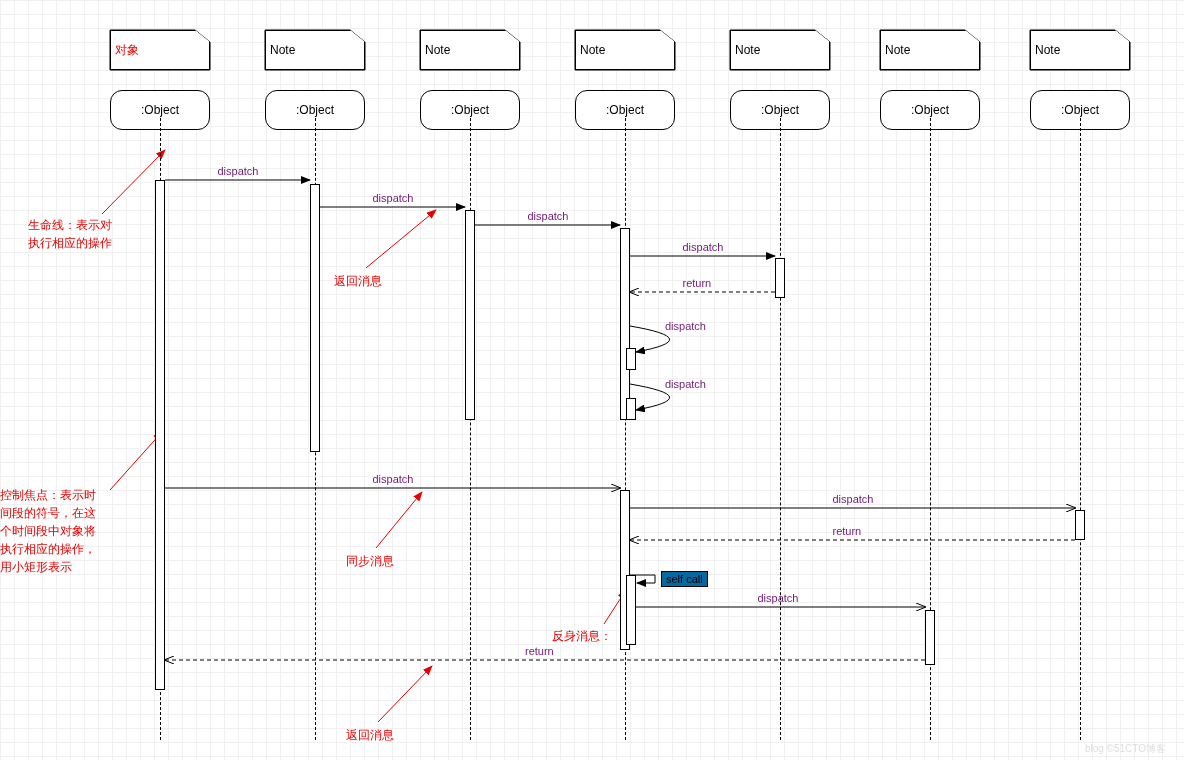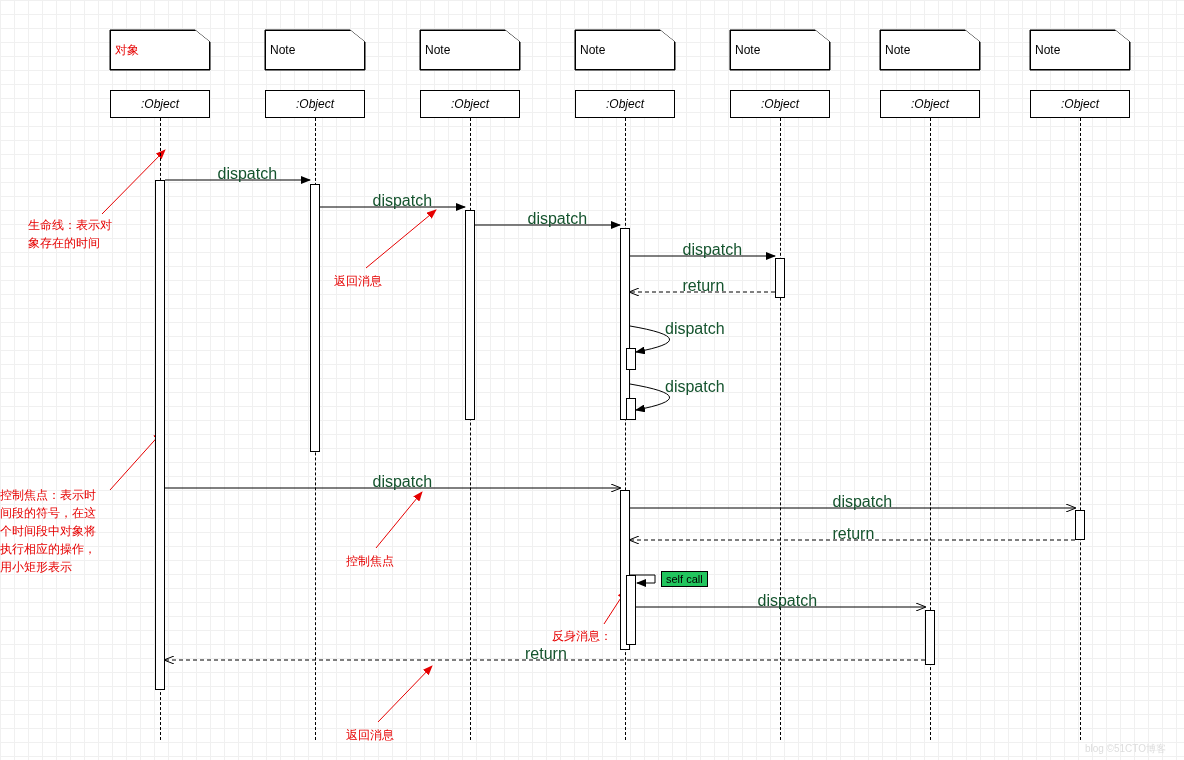--- a/index.html
+++ b/index.html
@@ -31,38 +31,37 @@
     justify-content: center;
   }
   .note-box {
     height: 40px;
     width: 100px;
     clip-path: polygon(0 0, 85% 0, 100% 30%, 100% 100%, 0 100%);
     padding-left: 4px;
     justify-content: flex-start;
   }
   .object-box {
-    height: 28px;
-    border-radius: 0;
-    font-style: italic;
+    height: 40px;
+    border-radius: 12px;
   }
   .lifeline {
     position: absolute;
     border-left: 1px dashed #000;
   }
   .activation {
     position: absolute;
     width: 10px;
     background: #fff;
     border: 1px solid #000;
   }
   .msg-label {
     position: absolute;
-    font-size: 16px;
-    color: #14532d;
+    font-size: 11px;
+    color: #701a75;
     white-space: nowrap;
   }
   .annotation {
     position: absolute;
     color: #e60000;
     font-size: 12px;
     line-height: 1.5;
     white-space: nowrap;
   }
   .red-arrow { stroke: #e60000; stroke-width: 1; fill: none; }
@@ -161,39 +160,39 @@
     <div class="msg-label" style="left: 217.5px; top: 165px;">dispatch</div>
     <div class="msg-label" style="left: 372.5px; top: 192px;">dispatch</div>
     <div class="msg-label" style="left: 527.5px; top: 210px;">dispatch</div>
     <div class="msg-label" style="left: 682.5px; top: 241px;">dispatch</div>
     <div class="msg-label" style="left: 682.5px; top: 277px;">return</div>
     <div class="msg-label" style="left: 665px; top: 320px;">dispatch</div>
     <div class="msg-label" style="left: 665px; top: 378px;">dispatch</div>
     <div class="msg-label" style="left: 372.5px; top: 473px;">dispatch</div>
     <div class="msg-label" style="left: 832.5px; top: 493px;">dispatch</div>
     <div class="msg-label" style="left: 832.5px; top: 525px;">return</div>
-    <div style="position: absolute; left: 661px; top: 571px; border: 1px solid rgb(0, 0, 0); background: #22c55e; padding: 1px 4px; font-size: 11px;">self call</div>
+    <div style="position: absolute; left: 661px; top: 571px; border: 1px solid rgb(0, 0, 0); background: #0369a1; padding: 1px 4px; font-size: 11px;">self call</div>
     <div class="msg-label" style="left: 757.5px; top: 592px;">dispatch</div>
     <div class="msg-label" style="left: 525px; top: 645px;">return</div>
     <div class="annotation" style="left: 28px; top: 216px;">
       <div>生命线：表示对</div>
-      <div>象存在的时间</div>
+      <div>执行相应的操作</div>
     </div>
     <div class="annotation" style="left: 334px; top: 272px;">
       <div>返回消息</div>
     </div>
     <div class="annotation" style="left: 0; top: 486px;">
       <div>控制焦点：表示时</div>
       <div>间段的符号，在这</div>
       <div>个时间段中对象将</div>
       <div>执行相应的操作，</div>
       <div>用小矩形表示</div>
     </div>
     <div class="annotation" style="left: 346px; top: 552px;">
-      <div>控制焦点</div>
+      <div>同步消息</div>
     </div>
     <div class="annotation" style="left: 552px; top: 628px; font-family: Liberation Mono, monospace;">
       <div>反身消息：</div>
     </div>
     <div class="annotation" style="left: 346px; top: 726px; text-align: right;">
       <div>返回消息</div>
     </div>
   </div>
 <div class="watermark">blog ©51CTO博客</div>
 

